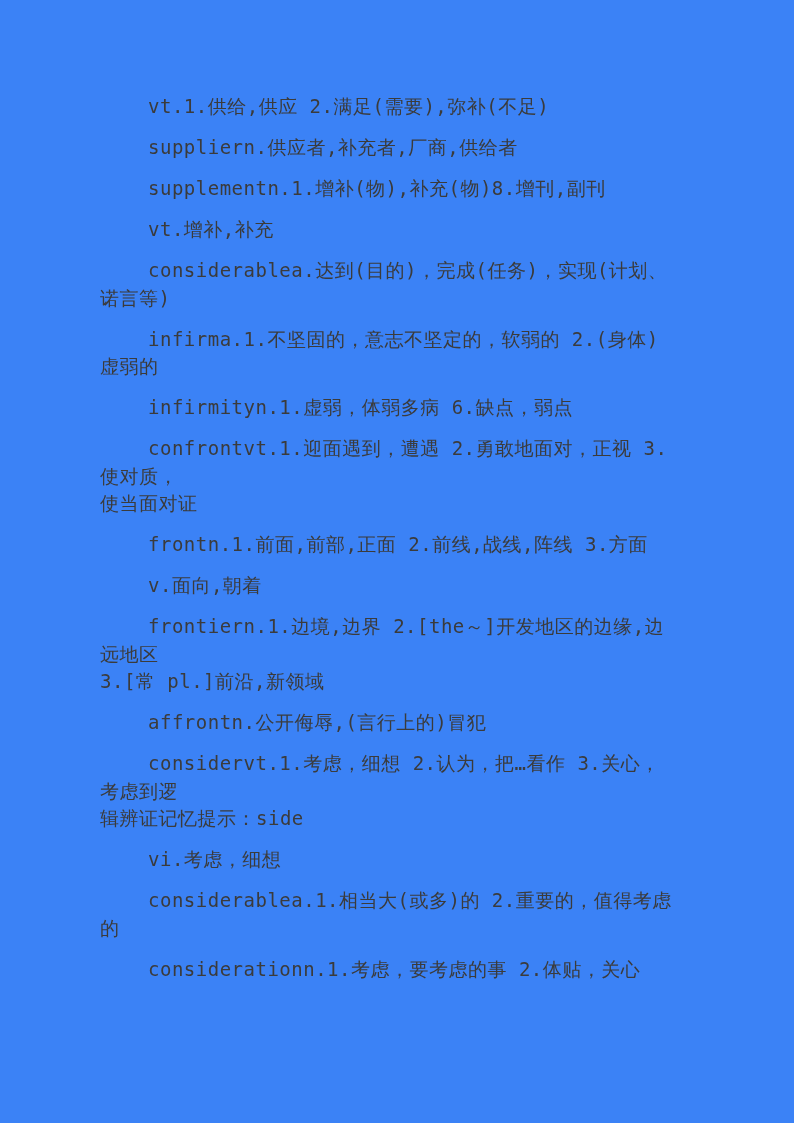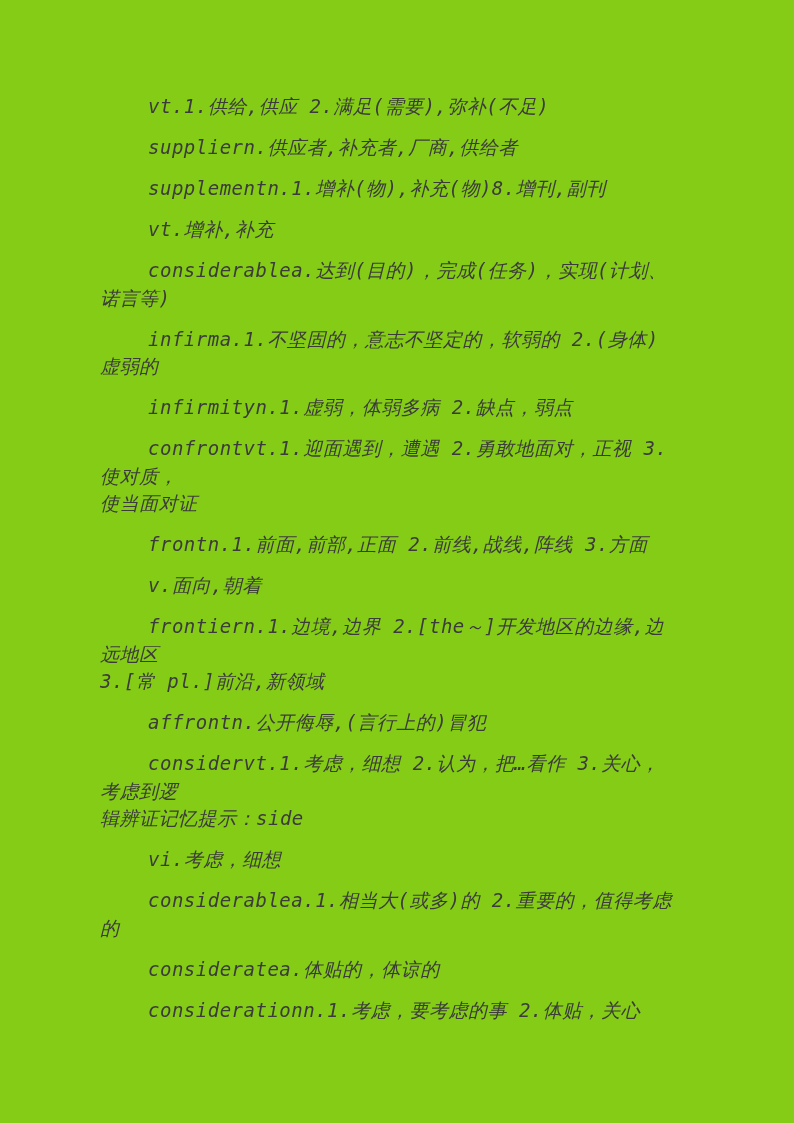--- a/index.html
+++ b/index.html
@@ -5,24 +5,23 @@
   html, body {
     margin: 0;
     padding: 0;
     background: #ffffff;
   }
   .page {
     position: relative;
     width: 794px;
     height: 1123px;
     box-sizing: border-box;
-    background: #84cc16;
+    background: #3b82f6;
     padding: 93px 116px 40px 100px;
     overflow: hidden;
-    font-style: italic;
   }
   .content {
     font-family: "DejaVu Sans Mono", "Liberation Mono", monospace;
     font-size: 19px;
     line-height: 27.5px;
     color: #3b3b3b;
   }
   .entry {
     margin: 0 0 13.5px 0;
     text-indent: 48px;       
@@ -34,28 +33,27 @@
 <body>
 
 <div class="page">
   <div class="content">
     <p class="entry">vt.1.供给,供应 2.满足(需要),弥补(不足)</p>
     <p class="entry">suppliern.供应者,补充者,厂商,供给者</p>
     <p class="entry">supplementn.1.增补(物),补充(物)8.增刊,副刊</p>
     <p class="entry">vt.增补,补充</p>
     <p class="entry">considerablea.达到(目的)，完成(任务)，实现(计划、诺言等)</p>
     <p class="entry">infirma.1.不坚固的，意志不坚定的，软弱的 2.(身体)虚弱的</p>
-    <p class="entry">infirmityn.1.虚弱，体弱多病 2.缺点，弱点</p>
+    <p class="entry">infirmityn.1.虚弱，体弱多病 6.缺点，弱点</p>
     <p class="entry">confrontvt.1.迎面遇到，遭遇 2.勇敢地面对，正视 3.使对质，
 使当面对证</p>
     <p class="entry">frontn.1.前面,前部,正面 2.前线,战线,阵线 3.方面</p>
     <p class="entry">v.面向,朝着</p>
     <p class="entry">frontiern.1.边境,边界 2.[the～]开发地区的边缘,边远地区
 3.[常 pl.]前沿,新领域</p>
     <p class="entry">affrontn.公开侮辱,(言行上的)冒犯</p>
     <p class="entry">considervt.1.考虑，细想 2.认为，把…看作 3.关心，考虑到逻
 辑辨证记忆提示：side</p>
     <p class="entry">vi.考虑，细想</p>
     <p class="entry">considerablea.1.相当大(或多)的 2.重要的，值得考虑的</p>
-    <p class="entry">consideratea.体贴的，体谅的</p>
     <p class="entry">considerationn.1.考虑，要考虑的事 2.体贴，关心</p>
   </div>
 </div>
 
 </body></html>

